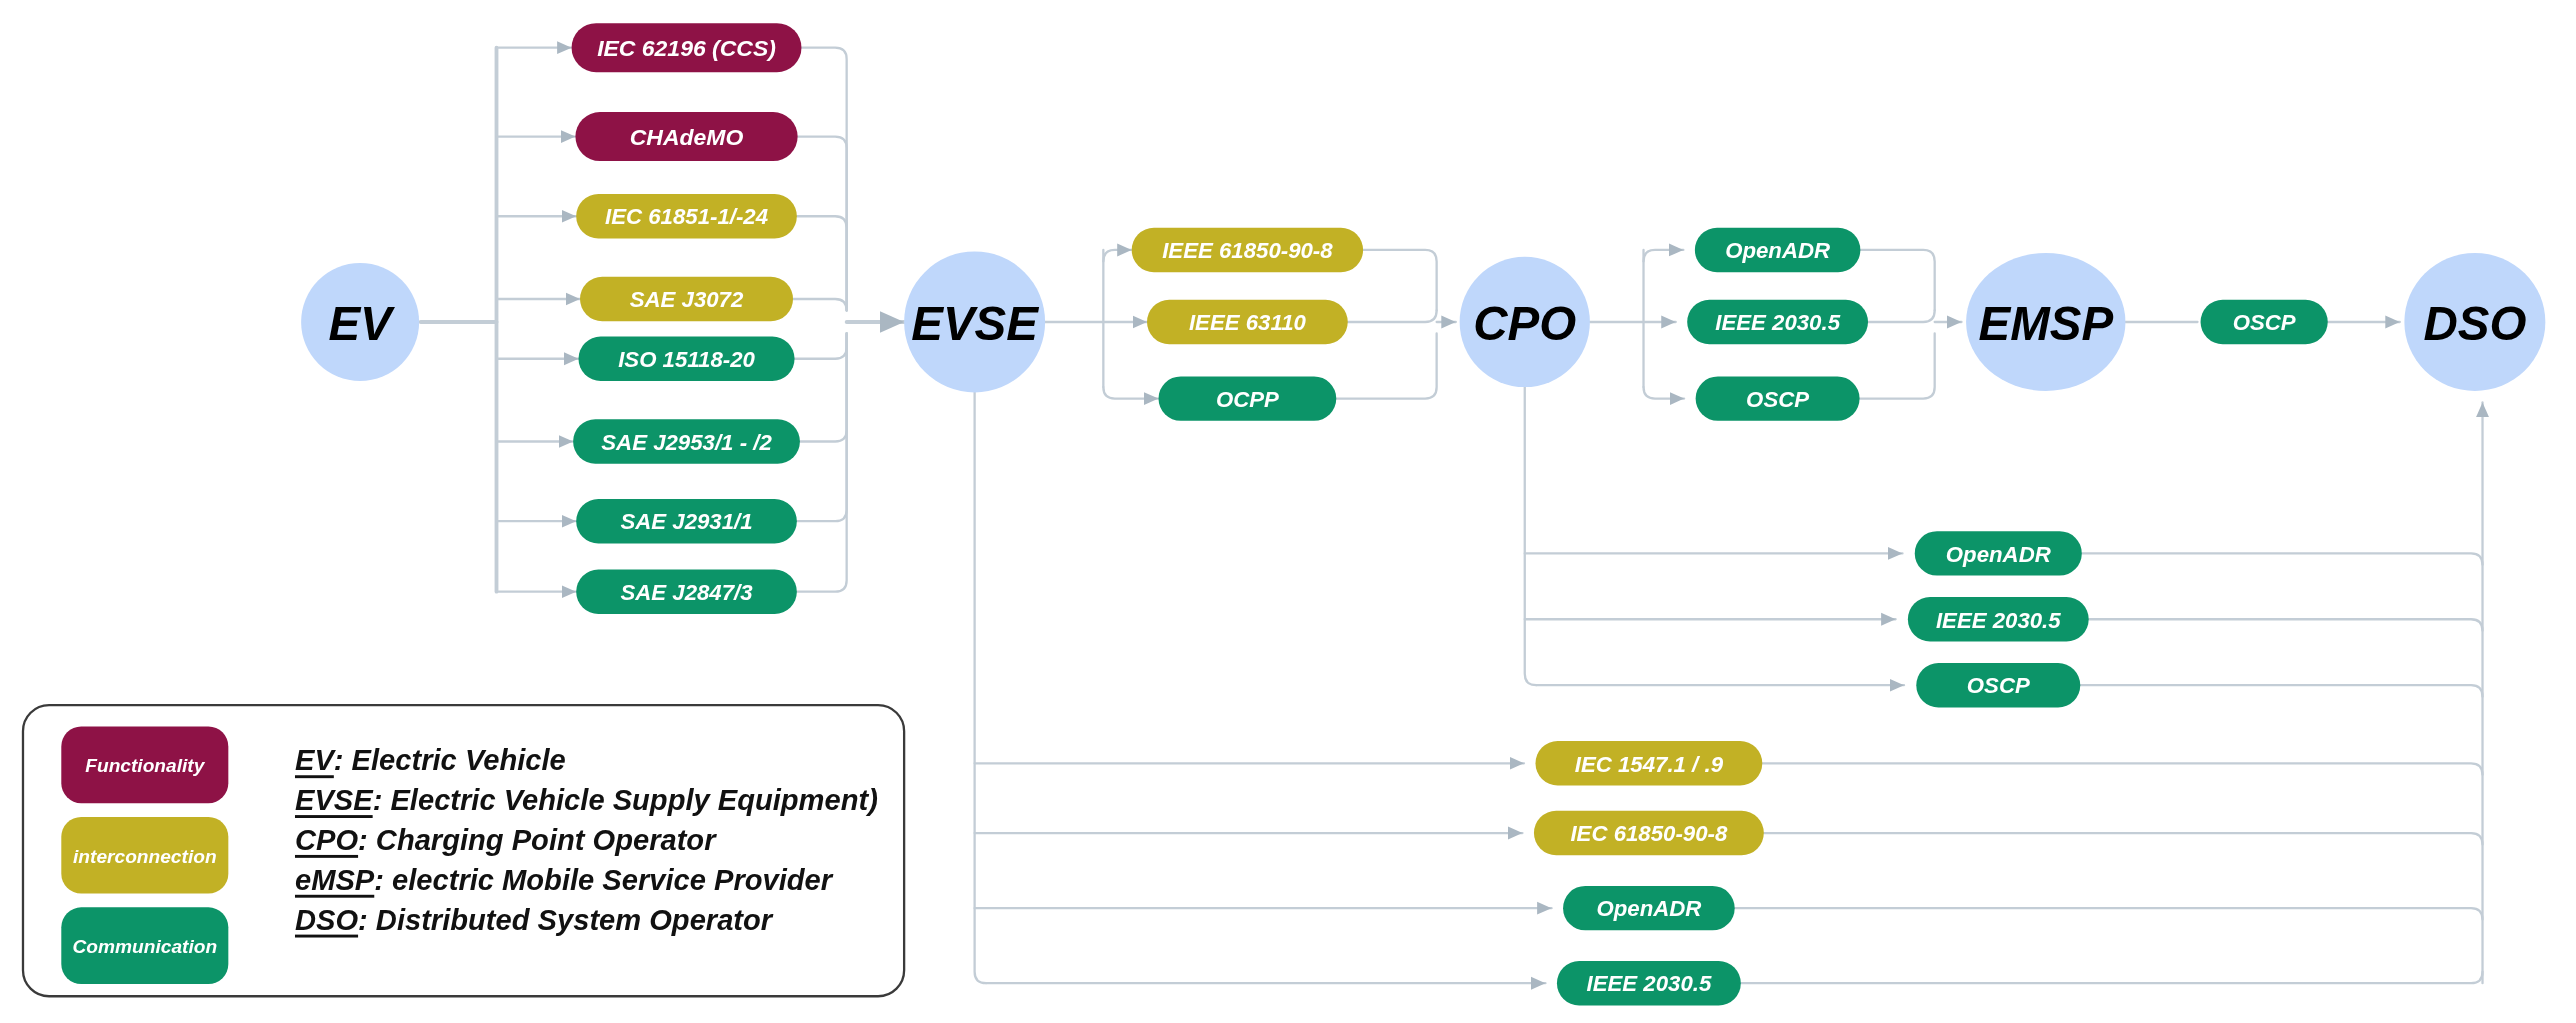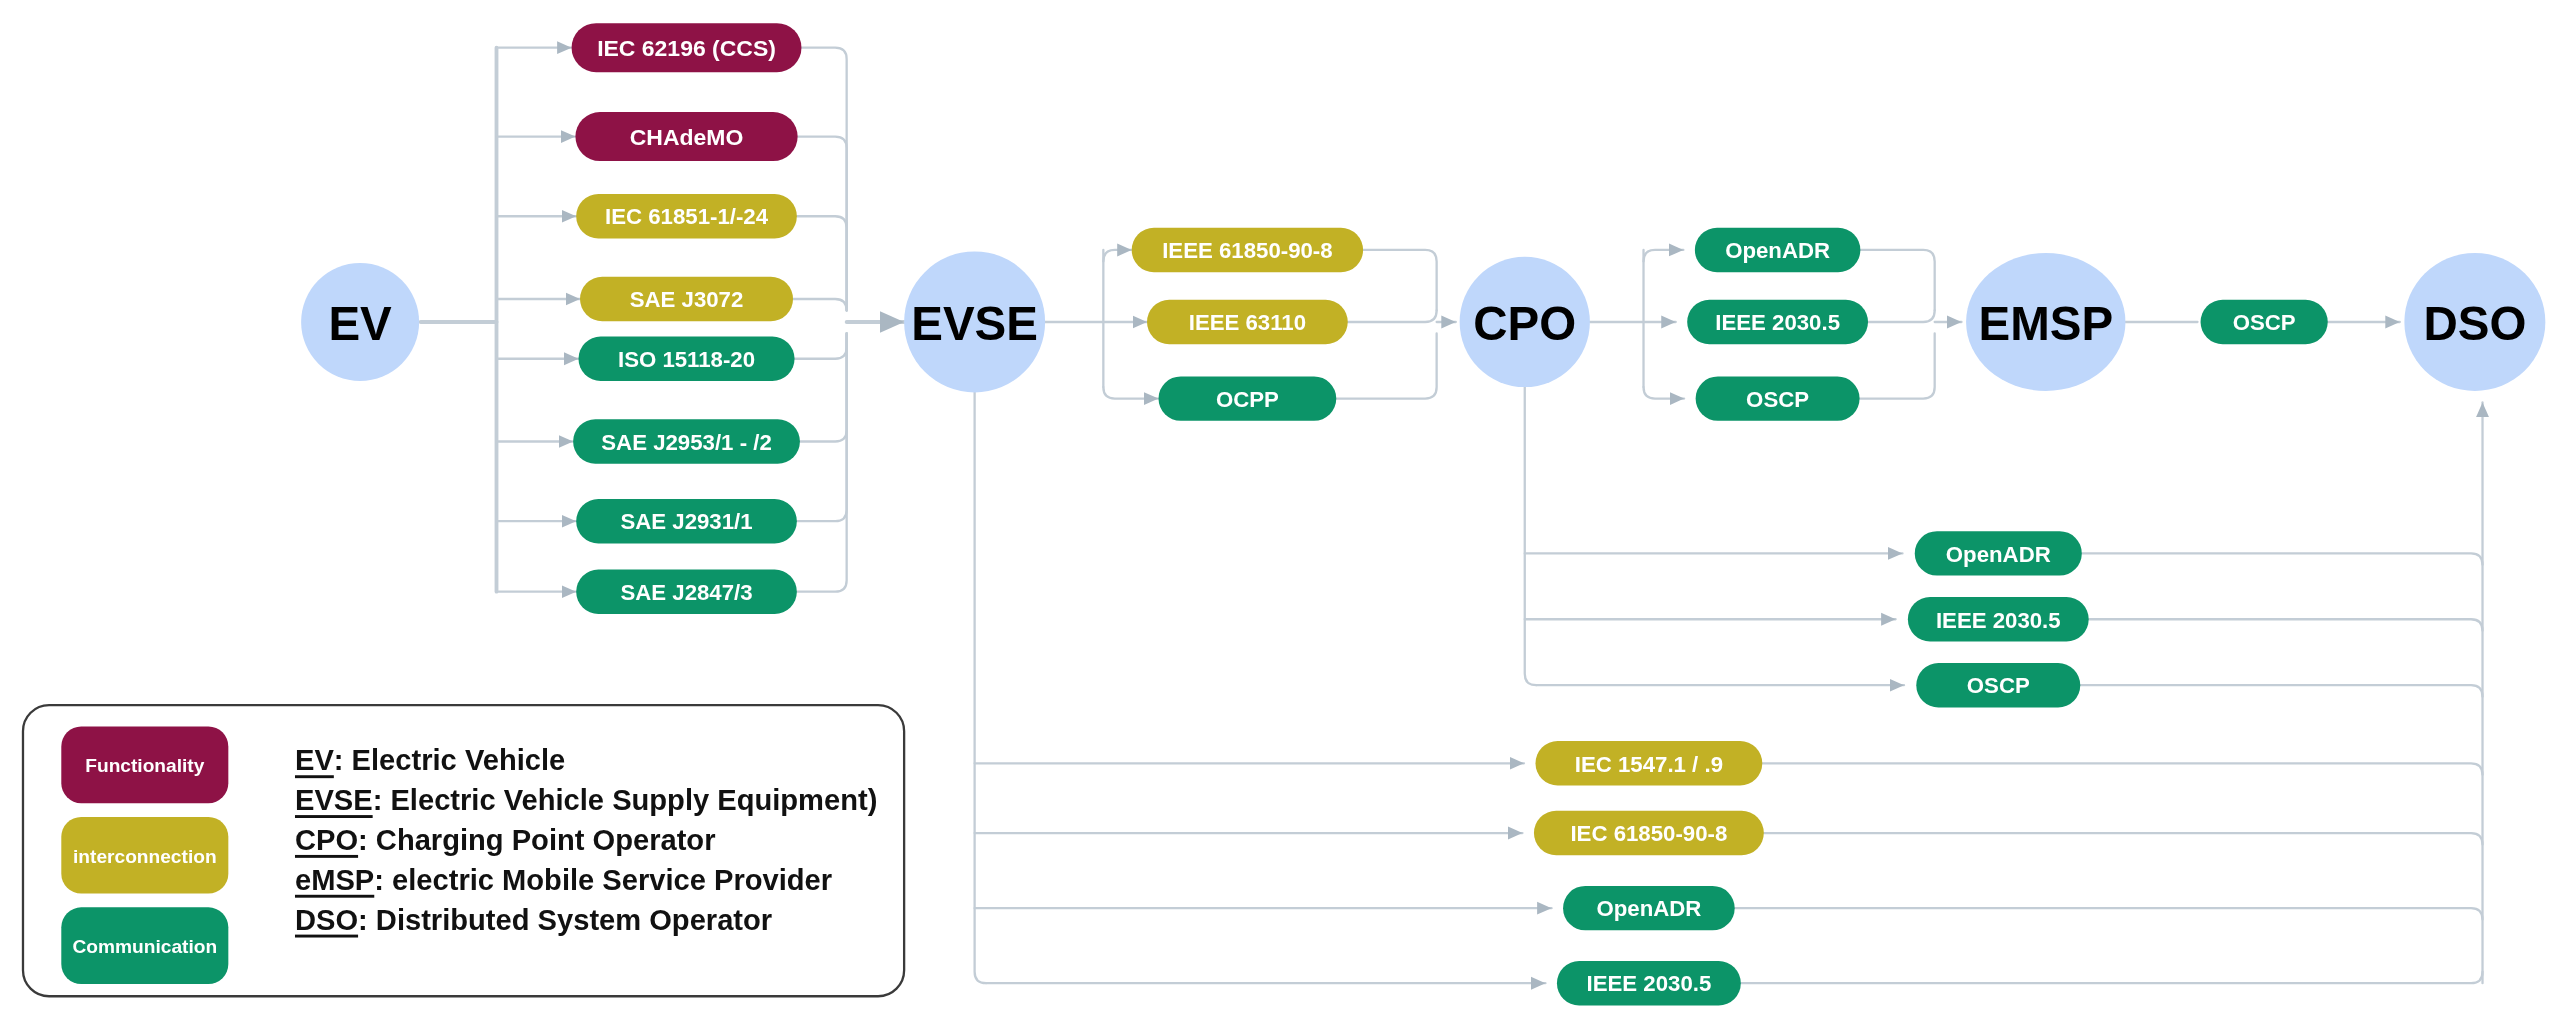--- a/index.html
+++ b/index.html
@@ -11,20 +11,21 @@
     width: 2576px;
     height: 1024px;
     font-family: "Liberation Sans", sans-serif;
     overflow: hidden;
   }
   #stage {
     position: relative;
     width: 2424px;
     height: 1024px;
     background: #ffffff;
+    font-style: italic;
   }
   svg.diagram {
     position: absolute;
     left: 0;
     top: 0;
     width: 2576px;
     height: 1024px;
   }
   .node-text {
     font-family: "Liberation Sans", sans-serif;

